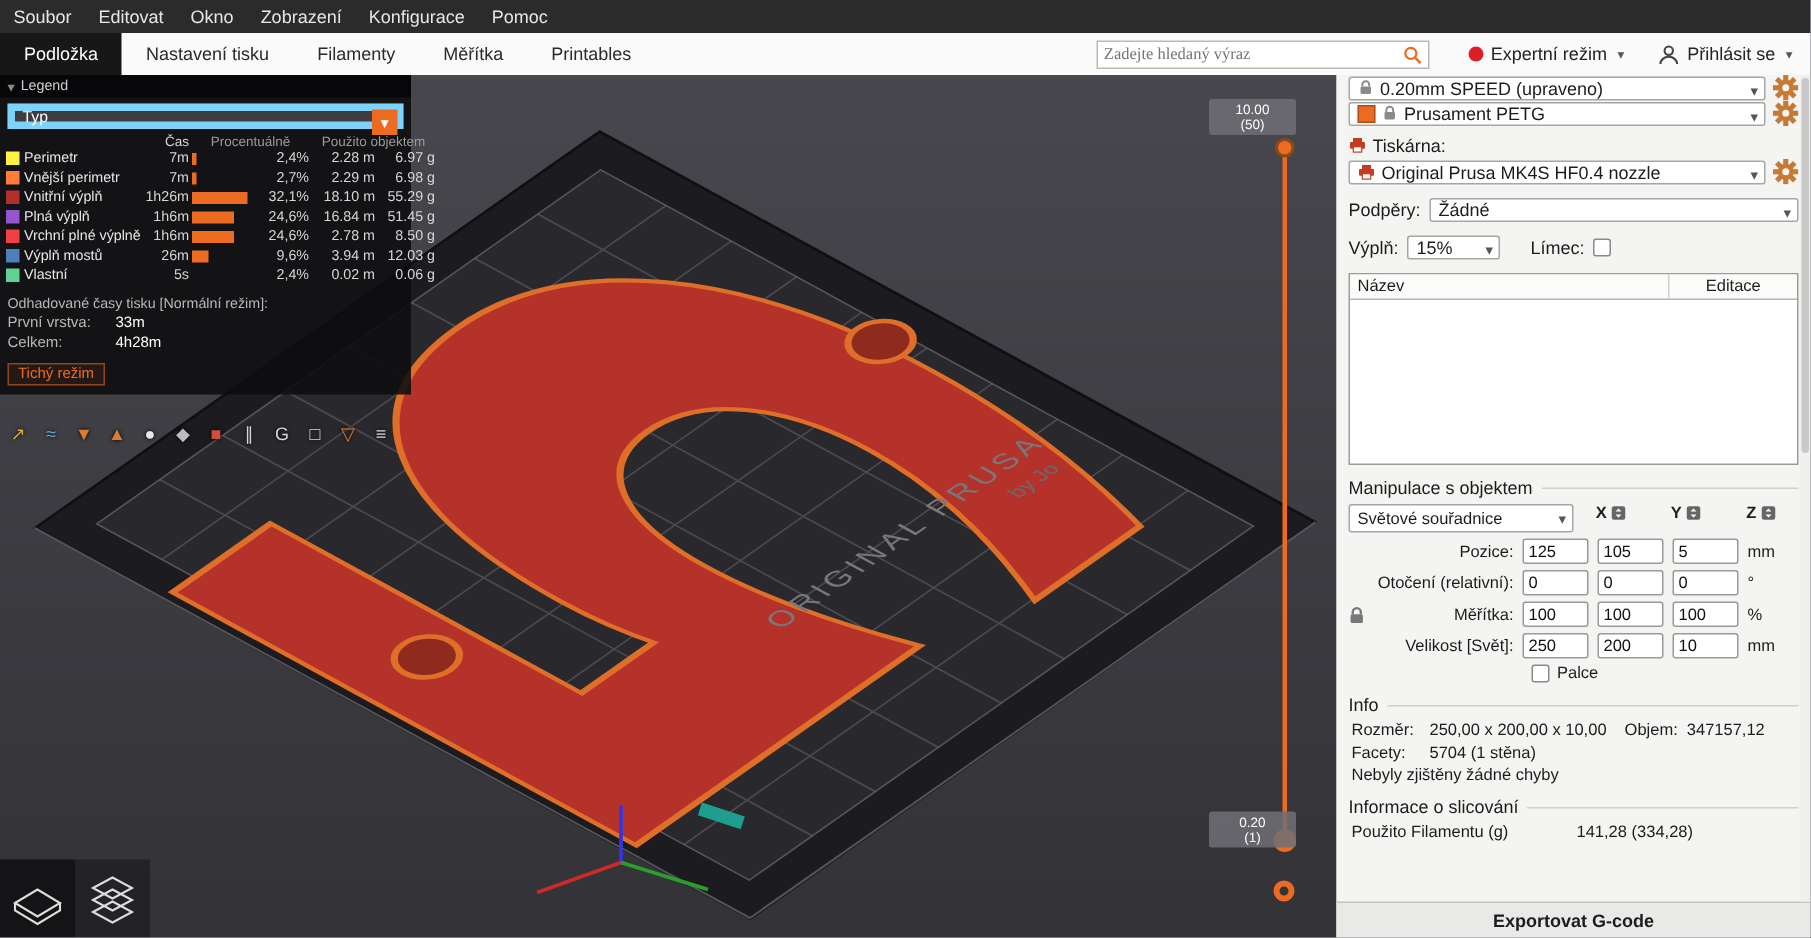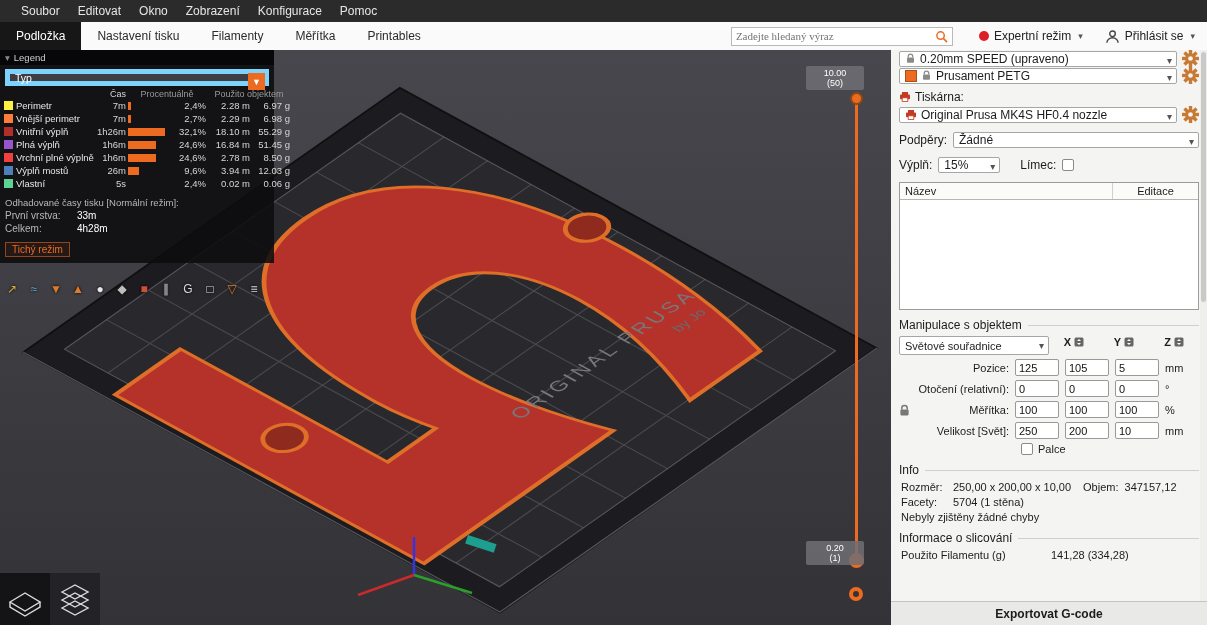--- a/index.html
+++ b/index.html
@@ -1,21 +1,21 @@
 <!DOCTYPE html>
 <html><head>
 <meta charset="utf-8">
 <style>
   * { box-sizing: border-box; margin: 0; padding: 0; }
   html,body { width:1207px; height:625px; overflow:hidden; }
   body { font-family:"Liberation Sans", sans-serif; background:#fff; position:relative; }
   #app { position:relative; width:1207px; height:625px; overflow:hidden; }
 
   
-  .menubar { position:absolute; top:0; left:0; right:0; height:22px; background:#2b2b2b; display:flex; align-items:center; padding-left:12px; z-index:20; }
+  .menubar { position:absolute; top:0; left:0; right:0; height:22px; background:#2b2b2b; display:flex; align-items:center; padding-left:0; z-index:20; }
   .menu-item { color:#e6e6e6; font-size:12px; padding:0 9px; height:22px; line-height:22px; cursor:default; }
 
   
   .tabbar { position:absolute; top:22px; left:0; right:0; height:28px; background:#fafafa; display:flex; align-items:center; z-index:20; }
   .tab { height:28px; display:flex; align-items:center; padding:0 16px; font-size:12px; color:#2a2a2a; }
   .tab.active { background:#171717; color:#fff; }
   .searchbox { margin-left:auto; width:222px; height:19px; border:1px solid #b9b9b7; background:#fff; display:flex; align-items:center; padding:0 4px; }
   .searchbox input { flex:1; border:none; outline:none; font-size:11px; font-family:Liberation Serif, serif; background:transparent; color:#333; min-width:0; }
   .icon13 { width:13px; height:13px; flex:none; }
   .moderow { display:flex; align-items:center; gap:5px; margin-left:26px; font-size:12px; color:#222; }

